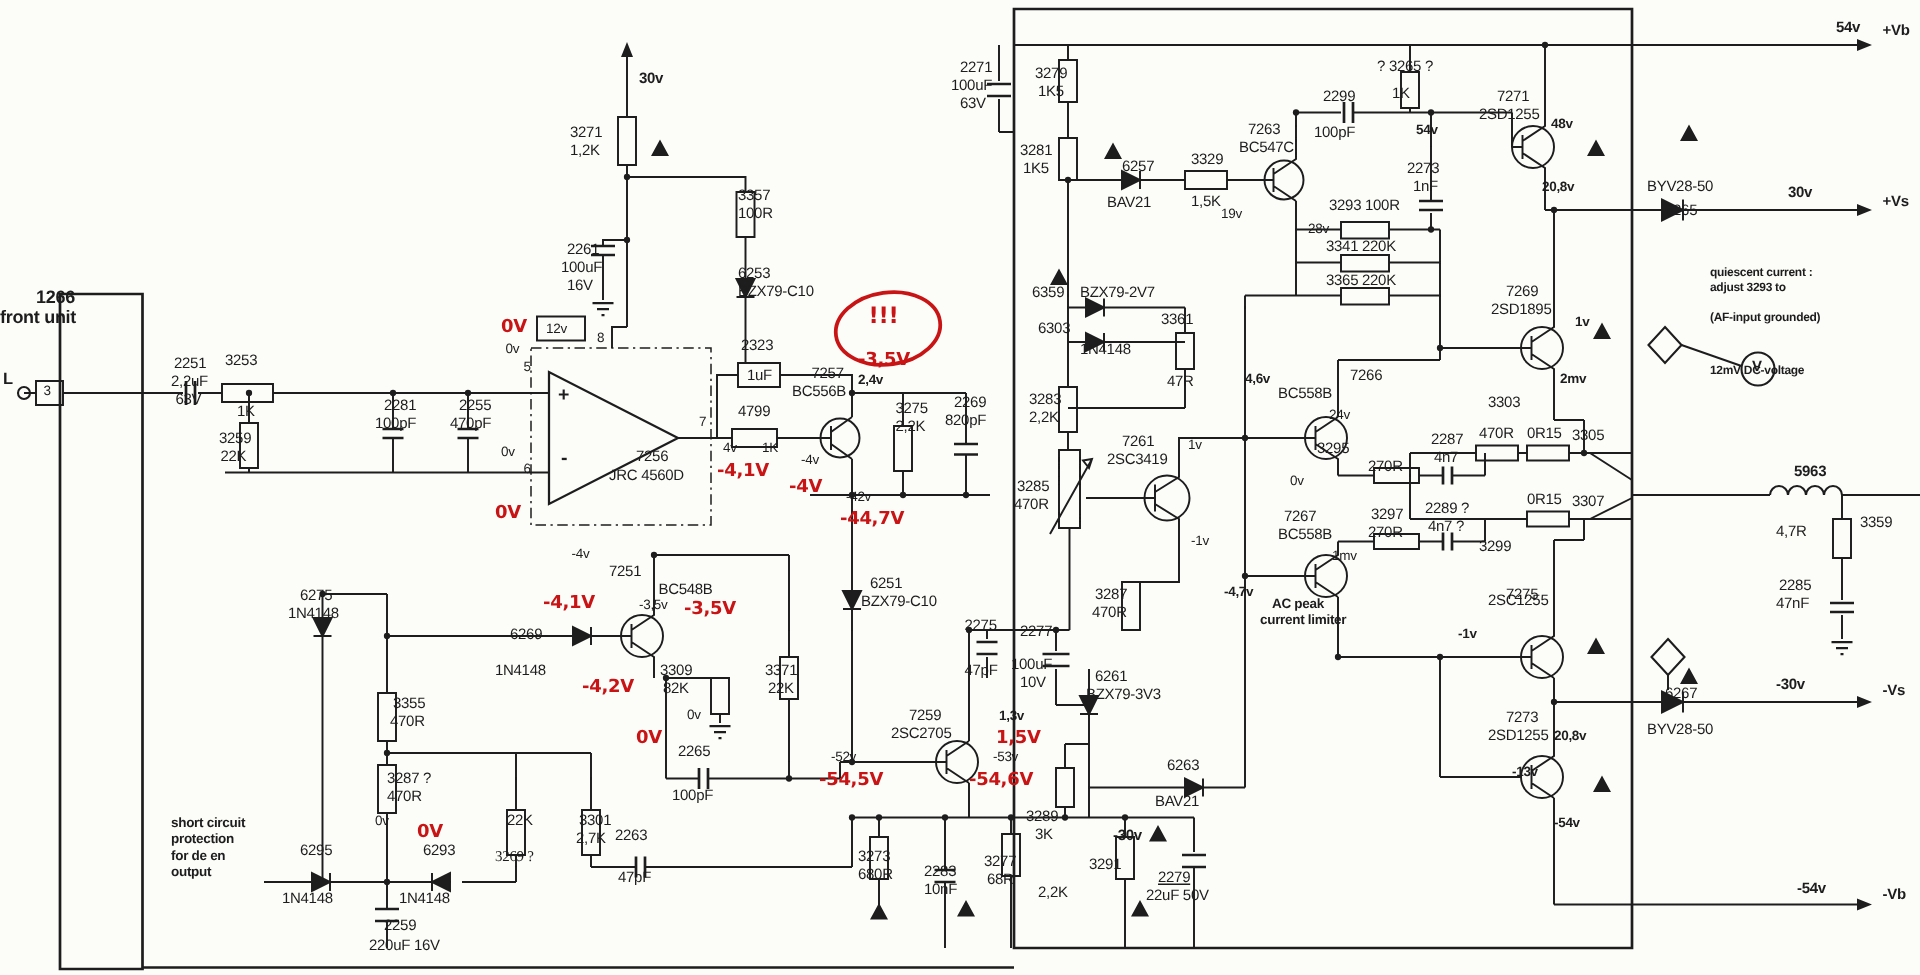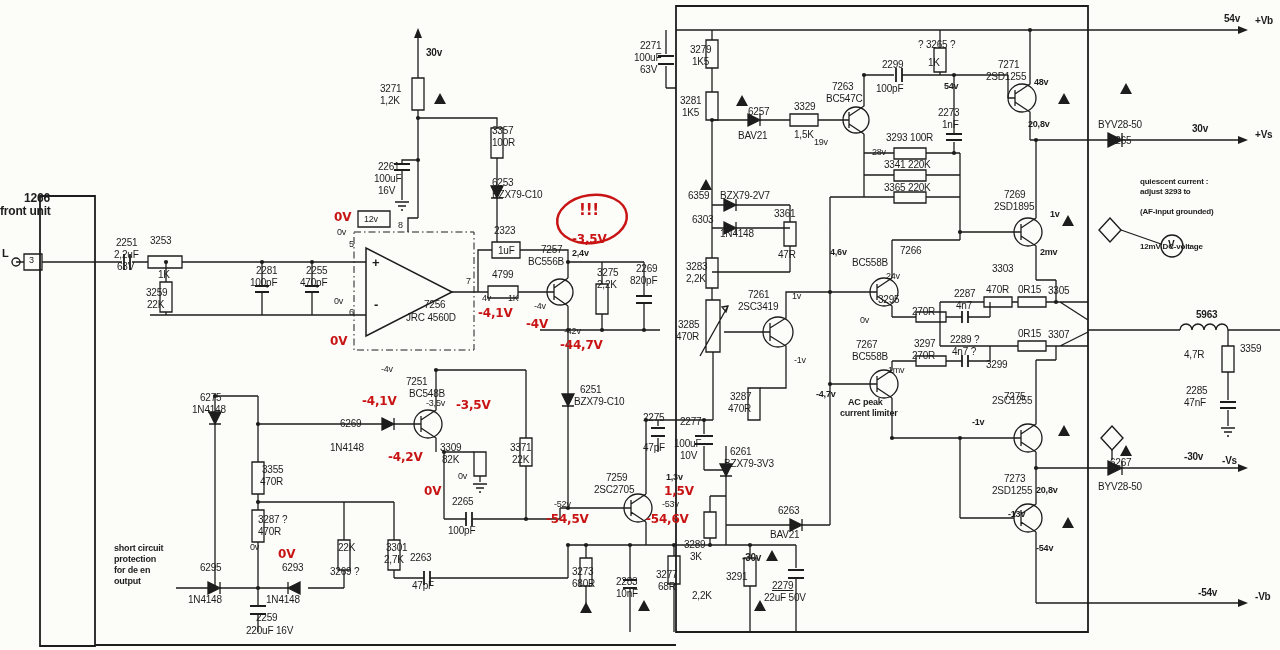--- a/index.html
+++ b/index.html
@@ -252,21 +252,21 @@
       <span class="lbl red" style="left: 572px; top: 233px;">-3,5V</span>
       <span class="lbl b" style="left: 572px; top: 249px; font-size: 9px;">2,4v</span>
       <span class="lbl" style="left: 597px; top: 268px;">3275</span>
       <span class="lbl" style="left: 597px; top: 280px;">2,2K</span>
       <span class="lbl" style="left: 636px; top: 264px;">2269</span>
       <span class="lbl" style="left: 630px; top: 276px;">820pF</span>
       <span class="lbl" style="left: 564px; top: 327px; font-size: 9px;">-42v</span>
       <span class="lbl red" style="left: 560px; top: 339px;">-44,7V</span>
       <span class="lbl" style="left: 381px; top: 365px; font-size: 9px;">-4v</span>
       <span class="lbl" style="left: 406px; top: 377px;">7251</span>
-      <span class="lbl" style="left: 392px; top: 389px; padding-left: 17px;">BC548B</span>
+      <span class="lbl" style="left: 422px; top: 389px; padding-left: 17px;">BC548B</span>
       <span class="lbl red" style="left: 362px; top: 395px;">-4,1V</span>
       <span class="lbl" style="left: 426px; top: 399px; font-size: 9px;">-3,5v</span>
       <span class="lbl red" style="left: 456px; top: 399px;">-3,5V</span>
       <span class="lbl" style="left: 340px; top: 419px;">6269</span>
       <span class="lbl" style="left: 330px; top: 443px;">1N4148</span>
       <span class="lbl red" style="left: 388px; top: 451px;">-4,2V</span>
       <span class="lbl" style="left: 440px; top: 443px;">3309</span>
       <span class="lbl" style="left: 442px; top: 455px;">82K</span>
       <span class="lbl" style="left: 458px; top: 472px; font-size: 9px;">0v</span>
       <span class="lbl red" style="left: 424px; top: 485px;">0V</span>
@@ -293,21 +293,21 @@
       <span class="lbl" style="left: 448px; top: 526px;">100pF</span>
       <span class="lbl" style="left: 200px; top: 393px;">6275</span>
       <span class="lbl" style="left: 192px; top: 405px;">1N4148</span>
       <span class="lbl" style="left: 262px; top: 465px;">3355</span>
       <span class="lbl" style="left: 260px; top: 477px;">470R</span>
       <span class="lbl" style="left: 258px; top: 515px;">3287 ?</span>
       <span class="lbl" style="left: 258px; top: 527px;">470R</span>
       <span class="lbl" style="left: 250px; top: 543px; font-size: 9px;">0v</span>
       <span class="lbl red" style="left: 278px; top: 548px;">0V</span>
       <span class="lbl" style="left: 338px; top: 543px;">22K</span>
-      <span class="lbl" style="left: 330px; top: 567px;">3269 ?</span>
+      <span class="lbl" style="left: 330px; top: 567px; font-family: Liberation Serif, serif;">3269 ?</span>
       <span class="lbl" style="left: 386px; top: 543px;">3301</span>
       <span class="lbl" style="left: 384px; top: 555px;">2,7K</span>
       <span class="lbl" style="left: 410px; top: 553px;">2263</span>
       <span class="lbl" style="left: 412px; top: 581px;">47pF</span>
       <span class="lbl b" style="left: 114px; top: 544px; font-size: 9px;">short circuit</span>
       <span class="lbl b" style="left: 114px; top: 555px; font-size: 9px;">protection</span>
       <span class="lbl b" style="left: 114px; top: 566px; font-size: 9px;">for de en</span>
       <span class="lbl b" style="left: 114px; top: 577px; font-size: 9px;">output</span>
       <span class="lbl" style="left: 200px; top: 563px;">6295</span>
       <span class="lbl" style="left: 188px; top: 595px;">1N4148</span>
@@ -357,21 +357,21 @@
       <span class="lbl" style="left: 886px; top: 133px;">3293 100R</span>
       <span class="lbl" style="left: 884px; top: 160px;">3341 220K</span>
       <span class="lbl" style="left: 884px; top: 183px;">3365 220K</span>
       <span class="lbl" style="left: 1110px; top: 96px; margin-top: 40px;">6265</span>
       <span class="lbl" style="left: 1098px; top: 120px;">BYV28-50</span>
       <span class="lbl b" style="left: 1224px; top: 14px;">54v</span>
       <span class="lbl b" style="left: 1255px; top: 16px;">+Vb</span>
       <span class="lbl b" style="left: 1192px; top: 124px;">30v</span>
       <span class="lbl b" style="left: 1255px; top: 130px;">+Vs</span>
       <span class="lbl b" style="left: 1184px; top: 452px;">-30v</span>
-      <span class="lbl b" style="left: 1222px; top: 456px;">-Vs</span>
+      <span class="lbl b" style="left: 1255px; top: 456px;">-Vs</span>
       <span class="lbl b" style="left: 1198px; top: 588px;">-54v</span>
       <span class="lbl b" style="left: 1255px; top: 592px;">-Vb</span>
       <span class="lbl" style="left: 1110px; top: 458px;">6267</span>
       <span class="lbl" style="left: 1098px; top: 482px;">BYV28-50</span>
       <span class="lbl" style="left: 688px; top: 191px;">6359</span>
       <span class="lbl" style="left: 720px; top: 191px;">BZX79-2V7</span>
       <span class="lbl" style="left: 692px; top: 215px;">6303</span>
       <span class="lbl" style="left: 720px; top: 229px;">1N4148</span>
       <span class="lbl" style="left: 774px; top: 209px;">3361</span>
       <span class="lbl" style="left: 778px; top: 250px;">47R</span>

